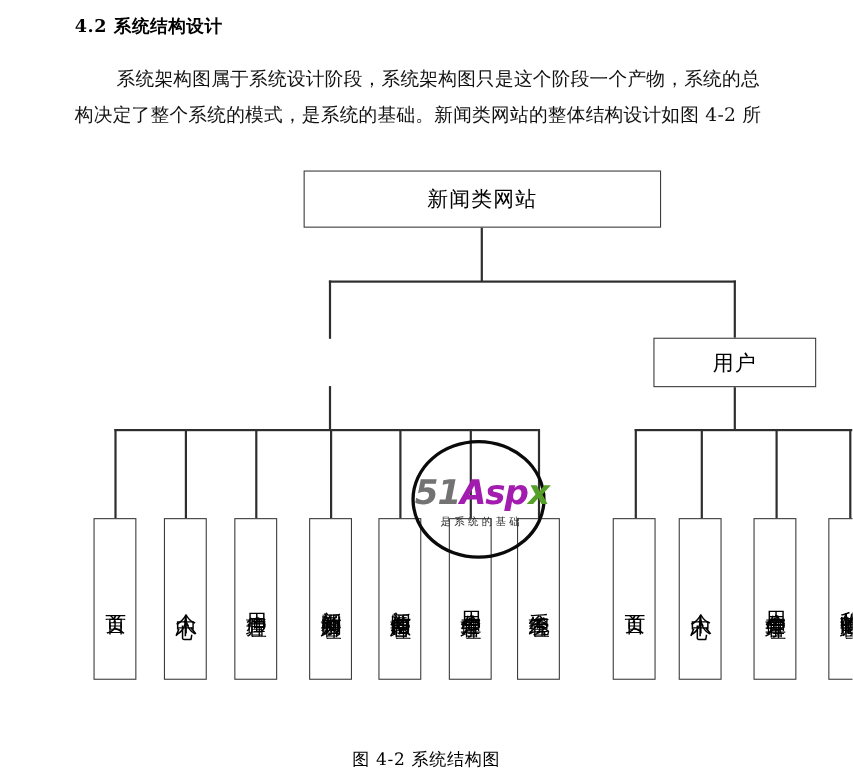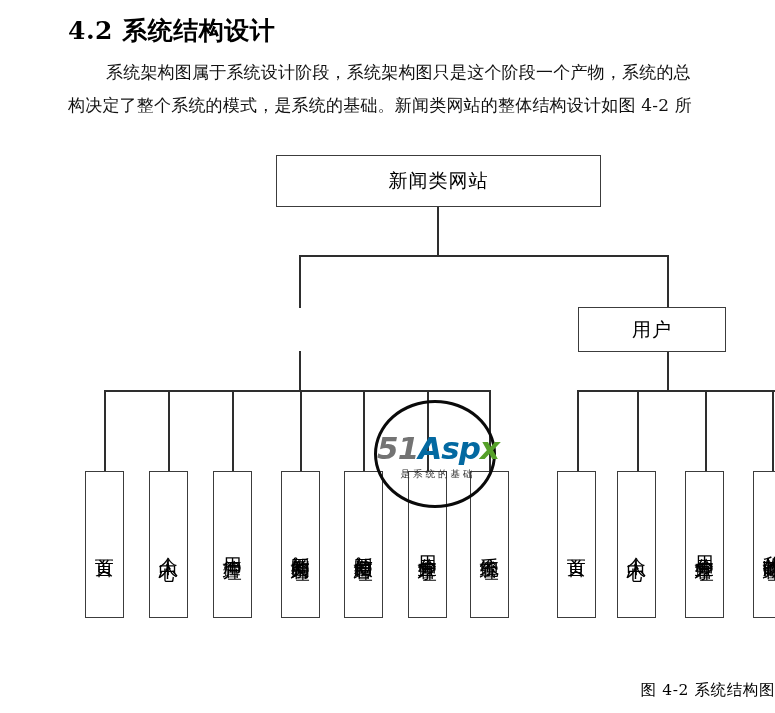--- a/index.html
+++ b/index.html
@@ -22,21 +22,21 @@
     width: 775px;
     height: 713px;
     overflow: hidden;
   }
 
   
   .section-heading {
     position: absolute;
     left: 68px;
     top: 14px;
-    font-size: 25px;
+    font-size: 16px;
     font-weight: bold;
     letter-spacing: 0.5px;
     white-space: nowrap;
     font-family: "DejaVu Serif", "Liberation Serif", serif;
   }
 
   
   .body-par {
     position: absolute;
     left: 68px;
@@ -138,42 +138,42 @@
     text-align: center;
     font-family: "DejaVu Sans", "Liberation Sans", sans-serif;
     font-weight: bold;
     font-style: italic;
     font-size: 31px;
     line-height: 31px;
     letter-spacing: -1px;
     white-space: nowrap;
   }
   #watermark .t51 { color: #737373; }
-  #watermark .tasp { color: #0369a1; text-align: center; }
+  #watermark .tasp { color: #a21caf; text-align: center; }
   #watermark .tx  { color: #56a02a; }
   #watermark .tagline {
     position: absolute;
     left: 0;
     top: 70px;
     width: 140px;
     text-align: center;
     font-family: "DejaVu Sans", "Liberation Sans", sans-serif;
     font-size: 9.5px;
     letter-spacing: 3px;
     color: #2b2b2b;
     white-space: nowrap;
   }
 
   
   .figure-caption {
     position: absolute;
     left: 0;
     top: 680px;
     width: 775px;
-    text-align: right;
+    text-align: center;
     font-size: 15.5px;
     letter-spacing: 0.6px;
     white-space: nowrap;
     font-family: "DejaVu Serif", "Liberation Serif", serif;
   }
 </style>
 </head>
 <body>
 
 <div id="page">
@@ -190,21 +190,21 @@
     <div class="node" style="left:276px; top:155px; width:325px; height:52px;">
       <span class="label">新闻类网站</span>
     </div>
 
     <div class="edge v" style="left:437px; top:206px; height:50px;"></div>
     <div class="edge h" style="left:299px; top:255px; width:370px;"></div>
     <div class="edge v" style="left:299px; top:255px; height:53px;"></div>
     <div class="edge v" style="left:667px; top:255px; height:53px;"></div>
 
 
-    <div class="node" style="left:578px; top:307px; width:148px; height:45px;">
+    <div class="node" style="left:594px; top:307px; width:148px; height:45px;">
       <span class="label">用户</span>
     </div>
 
     <div class="edge v" style="left:299px; top:351px; height:40px;"></div>
     <div class="edge h" style="left:104px; top:390px; width:385px;"></div>
 
     <div class="edge v" style="left:104px; top:390px; height:82px;"></div>
     <div class="edge v" style="left:168px; top:390px; height:82px;"></div>
     <div class="edge v" style="left:232px; top:390px; height:82px;"></div>
     <div class="edge v" style="left:300px; top:390px; height:82px;"></div>

